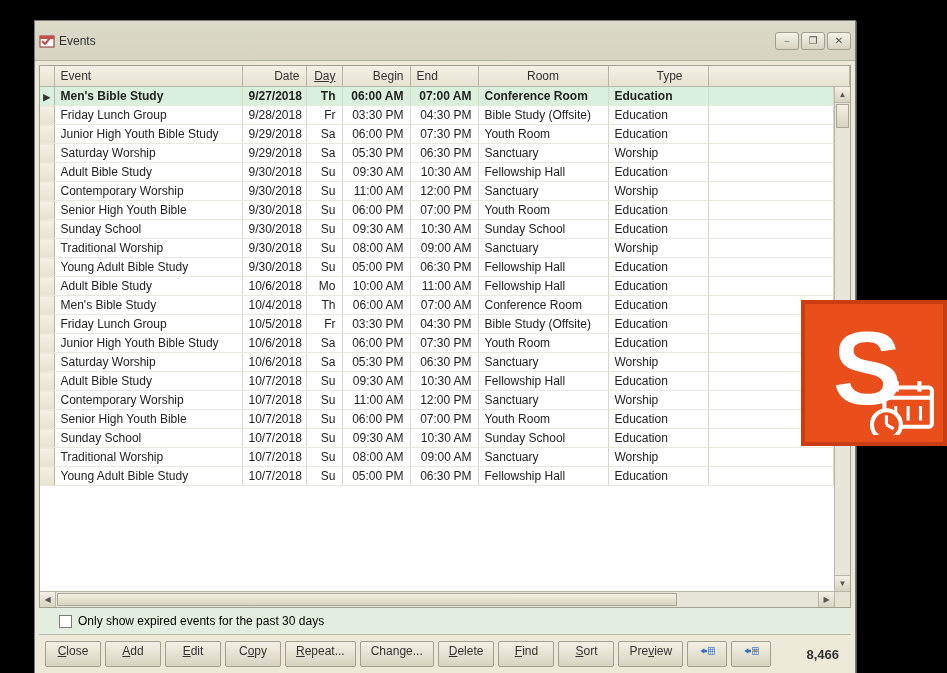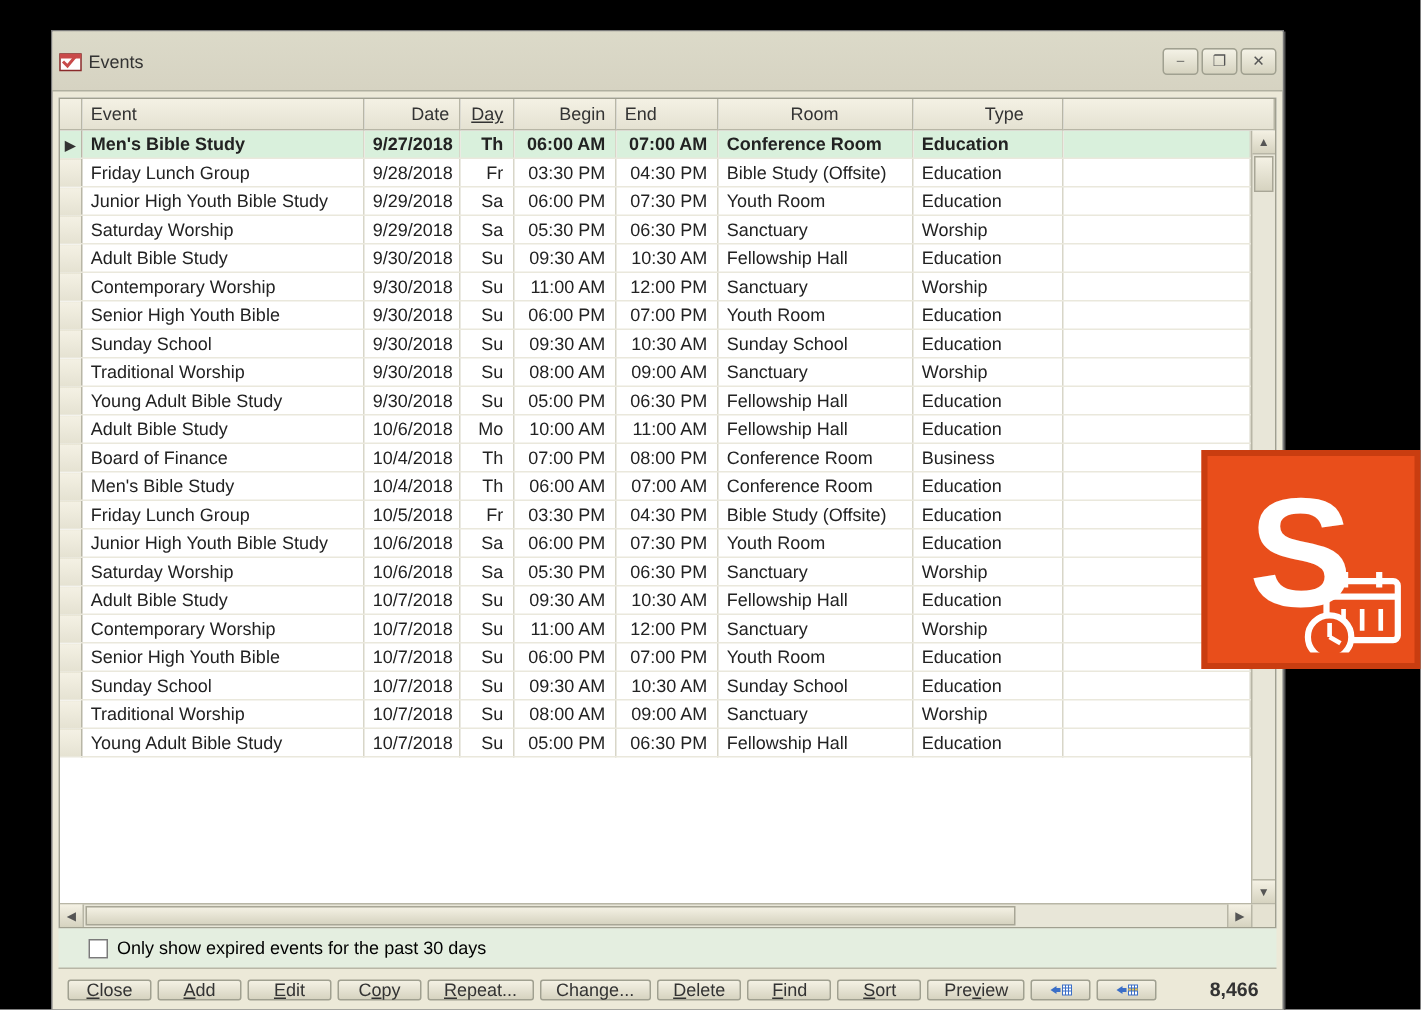--- a/index.html
+++ b/index.html
@@ -151,27 +151,27 @@
     display:flex;align-items:center;
   }
   .checkbox {
     width:13px;height:13px;border:1px solid #7A7A7A;background:#fff;margin-right:6px;cursor:pointer;
   }
   .toolbar {
     padding:6px;
     display:flex;align-items:center;gap:4px;
   }
   .tb-btn {
-    height:14px;
+    height:26px;
     min-width:56px;
     padding:2px 10px;
     background:linear-gradient(to bottom,#F4F1E4,#D6D3C0);
     border:1px solid #A0A090;
     border-radius:2px;
-    display:flex;align-items:center;justify-content:center;
+    display:flex;justify-content:center;
     font-size:12px;color:#333;
     cursor:pointer;
   }
   .tb-btn .ul { text-decoration:underline; }
   .tb-icon svg { width:16px;height:14px; }
   .count {
     margin-left:auto;
     font-weight:bold;
     font-size:13px;
     padding-right:6px;
@@ -375,31 +375,20 @@
                 <td class="td-date">10/6/2018</td>
                 <td class="td-day">Mo</td>
                 <td class="td-begin">10:00 AM</td>
                 <td class="td-end">11:00 AM</td>
                 <td class="td-room">Fellowship Hall</td>
                 <td class="td-type">Education</td>
                 <td></td>
               </tr>
               <tr>
                 <td class="rowhdr"></td>
-                <td class="td-event">Board of Finance</td>
-                <td class="td-date">10/4/2018</td>
-                <td class="td-day">Th</td>
-                <td class="td-begin">07:00 PM</td>
-                <td class="td-end">08:00 PM</td>
-                <td class="td-room">Conference Room</td>
-                <td class="td-type">Business</td>
-                <td></td>
-              </tr>
-              <tr>
-                <td class="rowhdr"></td>
                 <td class="td-event">Men's Bible Study</td>
                 <td class="td-date">10/4/2018</td>
                 <td class="td-day">Th</td>
                 <td class="td-begin">06:00 AM</td>
                 <td class="td-end">07:00 AM</td>
                 <td class="td-room">Conference Room</td>
                 <td class="td-type">Education</td>
                 <td></td>
               </tr>
               <tr>

